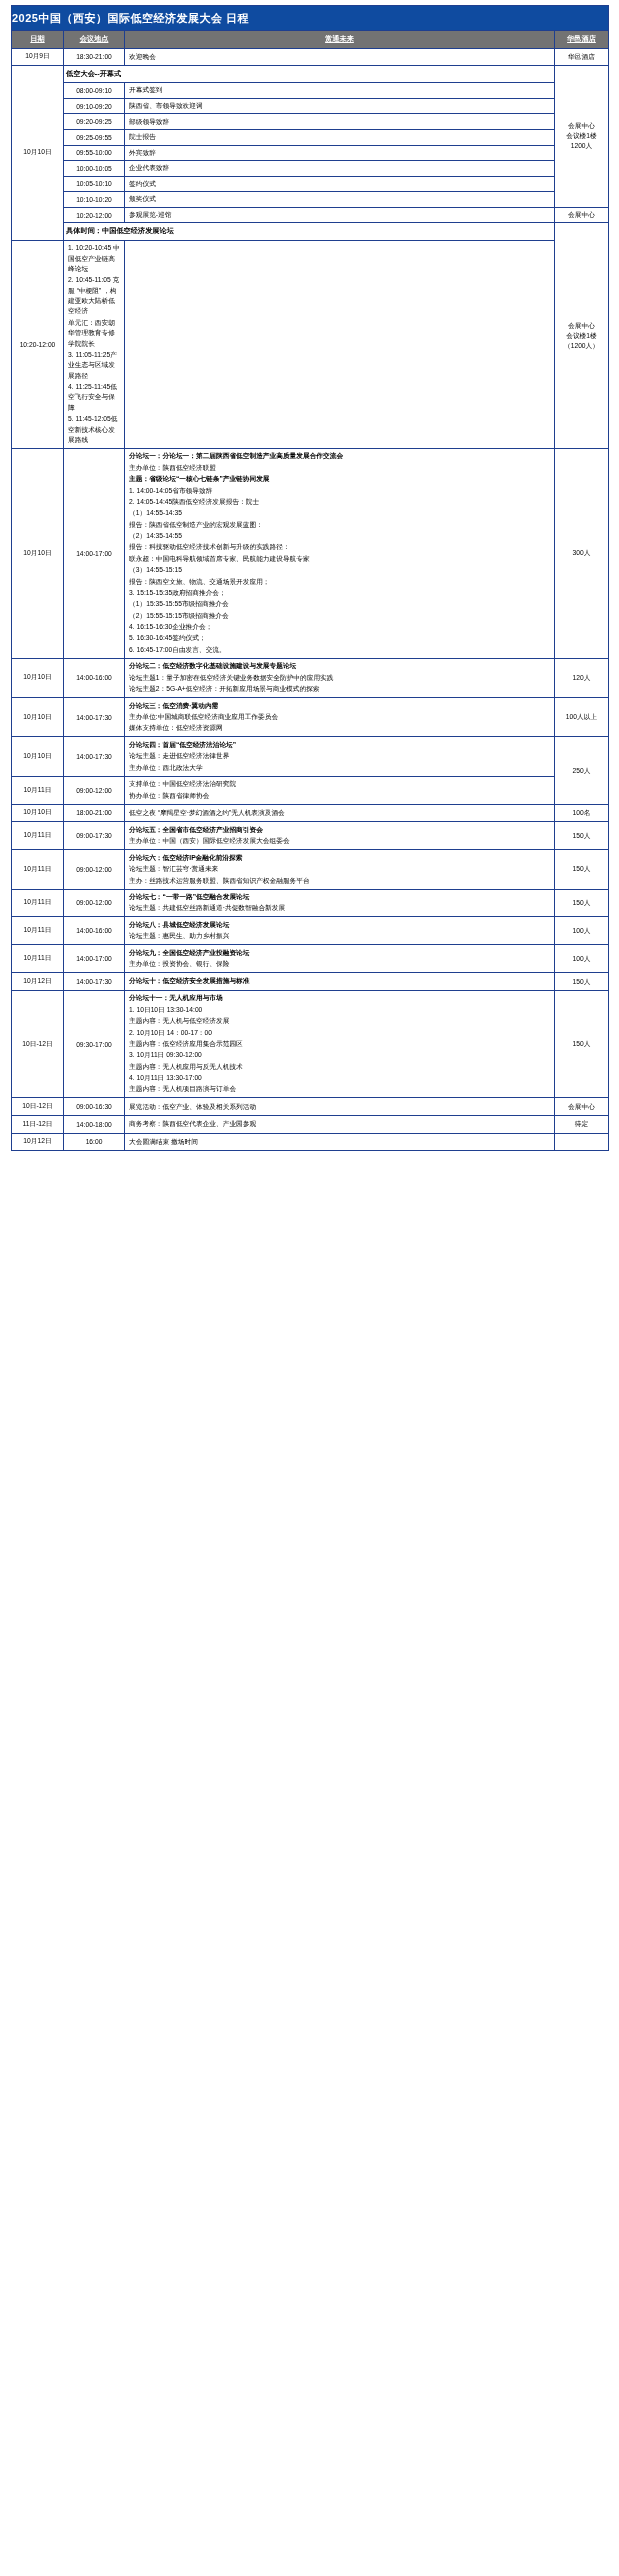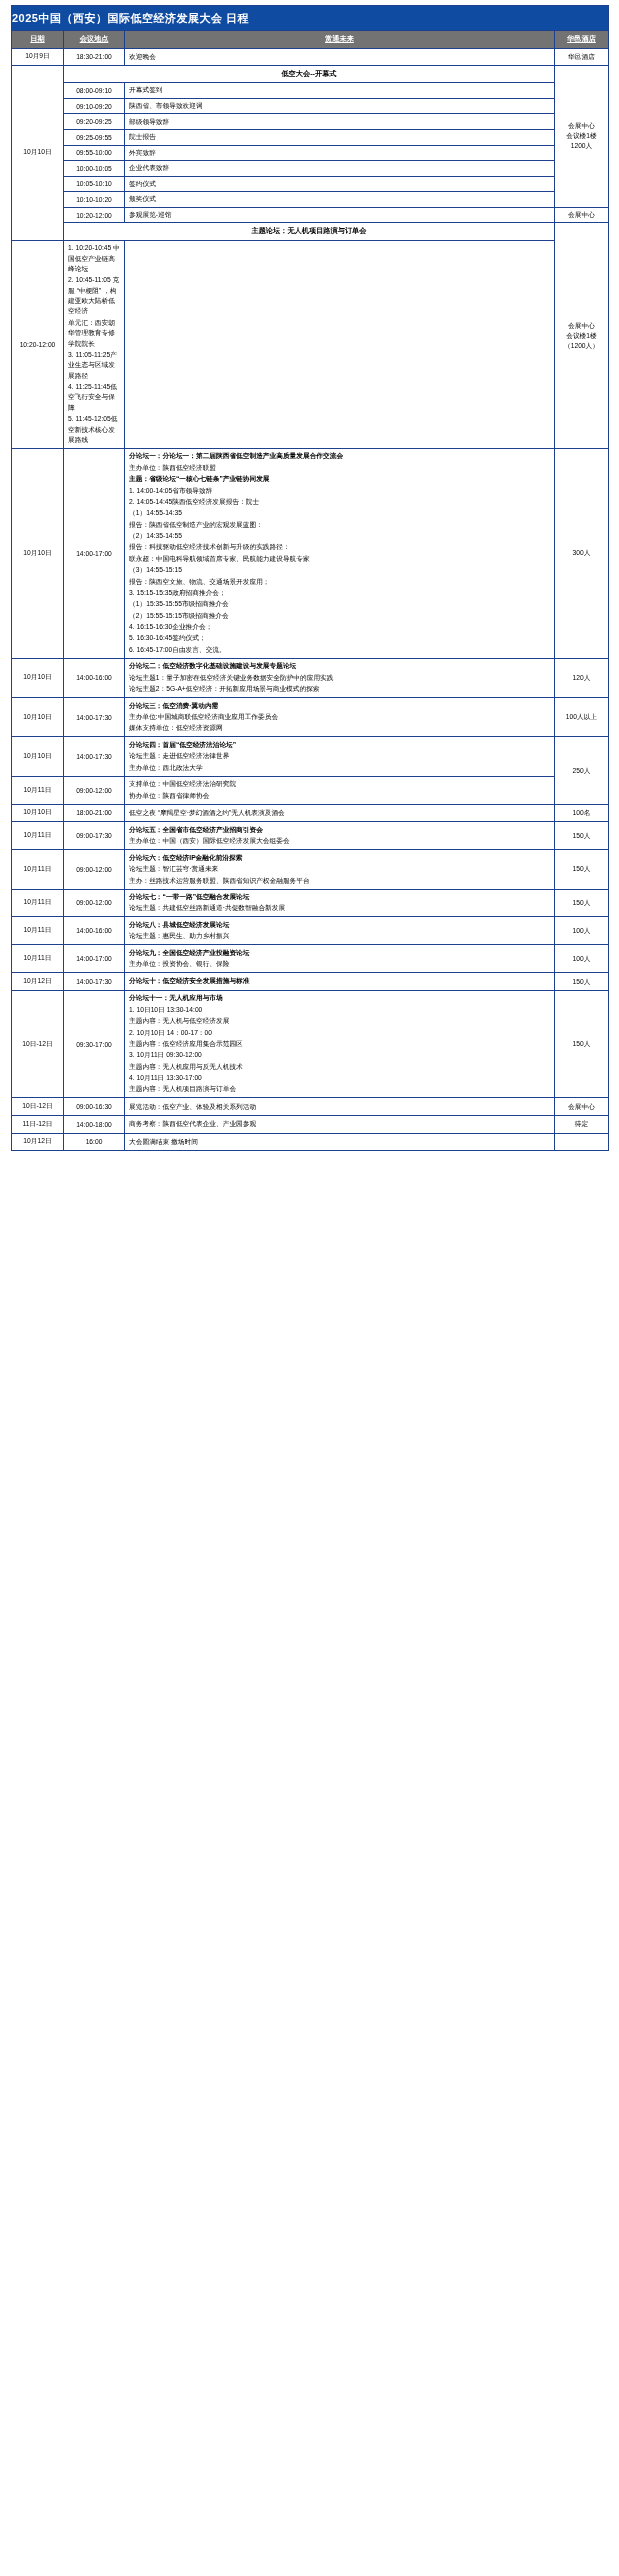--- a/index.html
+++ b/index.html
@@ -7,21 +7,21 @@
   .page{width:620px;min-height:2589px;background:#fff;padding:5.2px 0 0 0;box-sizing:border-box;}
   .wrap{width:598px;margin:0 auto;}
   table.sched{width:100%;border-collapse:collapse;table-layout:fixed;}
   table.sched td,table.sched th{border:0.5px solid #1f3f8f;vertical-align:middle;}
   .title-bar{background:#0f4ba0;color:#fff;font-size:11px;font-weight:bold;text-align:left;padding:4.6px 0;letter-spacing:0.5px;}
   .hdr td{background:#737373;color:#fff;font-weight:bold;font-size:7.2px;text-align:center;padding:3.1px 0;text-decoration:underline;}
   .c-date{width:52px;text-align:center;font-size:6.7px;}
   .c-time{width:61px;text-align:center;font-size:6.7px;}
   .c-body{font-size:6.7px;padding:2.1px 4.1px;line-height:1.55;}
   .c-place{width:54px;text-align:center;font-size:6.7px;line-height:1.5;}
-  .sub{font-weight:bold;text-align:center;font-size:7.2px;padding:3.1px 2.1px;}
+  .sub{font-weight:bold;text-align:left;font-size:7.2px;padding:3.1px 2.1px;}
   .b{font-weight:bold;}
   .lines div{padding:0.5px 0;}
   .indent{padding-left:6.2px;}
   .cell-pad{padding:3.1px 4.1px;}
   .vt{vertical-align:top;}
 </style>
 </head>
 <body>
 
 <div class="page">
@@ -92,21 +92,21 @@
         <td class="c-time">10:10-10:20</td>
         <td class="c-body">颁奖仪式</td>
       </tr>
       <tr>
         <td class="c-time">10:20-12:00</td>
         <td class="c-body">参观展览-巡馆</td>
         <td class="c-place">会展中心</td>
       </tr>
 
       <tr>
-        <td colspan="2" class="sub">主题论坛：无人机项目路演与订单会</td>
+        <td colspan="2" class="sub">具体时间：中国低空经济发展论坛</td>
         <td rowspan="2" class="c-place">
           <div>会展中心</div>
           <div>会议楼1楼</div>
           <div>（1200人）</div>
         </td>
       </tr>
       <tr>
         <td class="c-time vt">10:20-12:00</td>
         <td class="c-body lines">
           <div>1. 10:20-10:45  中国低空产业链高峰论坛</div>

